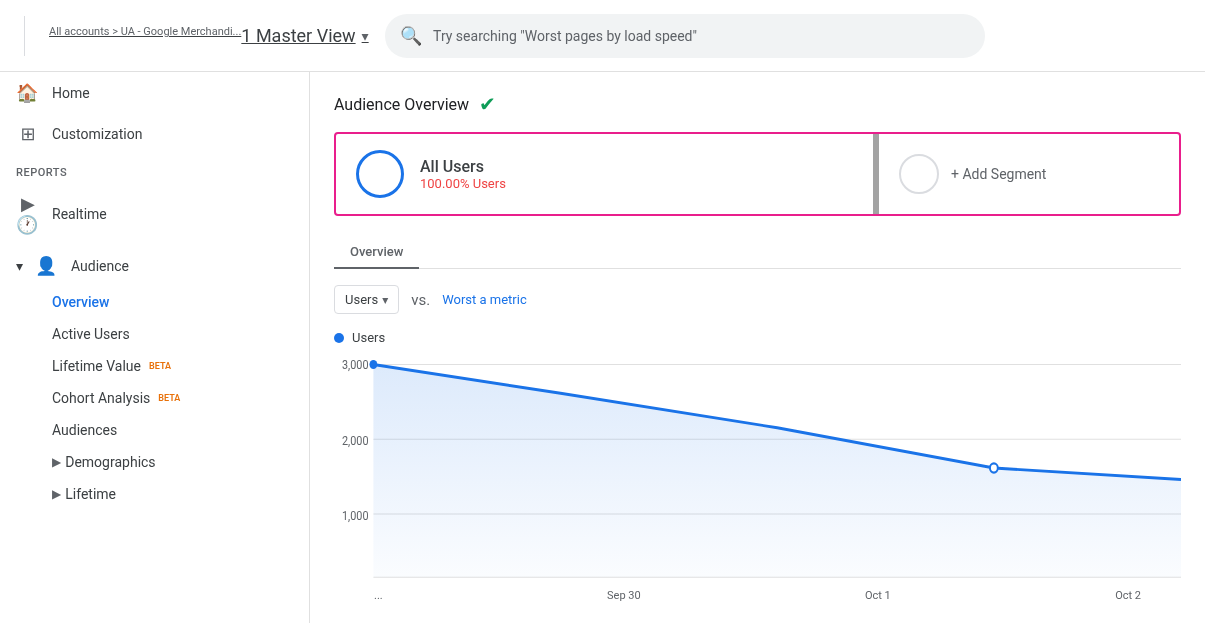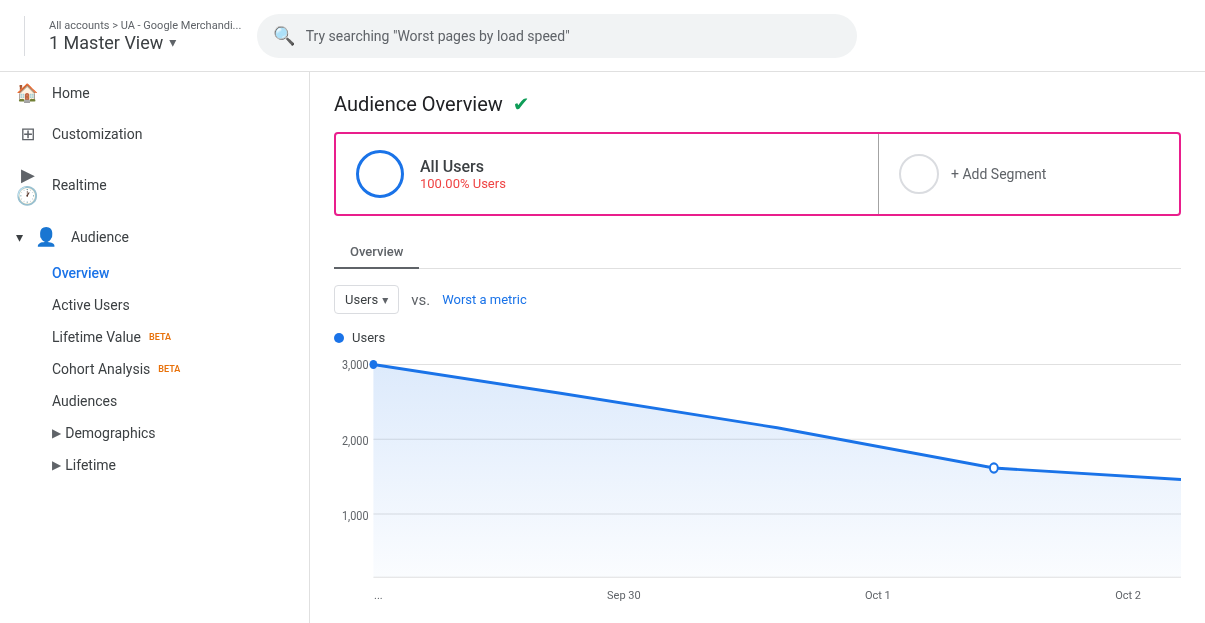--- a/index.html
+++ b/index.html
@@ -14,21 +14,21 @@
     .logo-area { display: flex; align-items: center; gap: 10px; min-width: 200px; }
     .logo-bars { display: flex; align-items: flex-end; gap: 3px; height: 36px; }
     .logo-bar { border-radius: 2px; }
     .logo-bar.b1 { width: 10px; height: 12px; background: #f9ab00; }
     .logo-bar.b2 { width: 10px; height: 22px; background: #f9ab00; }
     .logo-bar.b3 { width: 10px; height: 32px; background: #e37400; }
     .logo-title { font-size: 22px; color: #5f6368; font-weight: 400; }
 
     .header-divider { width: 1px; height: 40px; background: #dadce0; margin: 0 8px; }
 
-    .account-area { display: flex; flex-direction: column; justify-content: center; }
+    .account-area { display: flex; flex-direction: row; justify-content: center; text-decoration: underline; }
     .account-breadcrumb { font-size: 11px; color: #5f6368; }
     .account-view { font-size: 18px; color: #3c4043; display: flex; align-items: center; gap: 6px; cursor: pointer; }
     .dropdown-arrow { font-size: 14px; color: #5f6368; }
 
     .search-bar {
       flex: 1; display: flex; align-items: center;
       background: #f1f3f4; border-radius: 24px;
       padding: 0 16px; height: 44px; gap: 10px;
       max-width: 600px;
     }
@@ -55,31 +55,31 @@
     .sidebar-sub-item { padding: 8px 16px 8px 0; cursor: pointer; color: #3c4043; font-size: 14px; display: flex; align-items: center; gap: 4px; }
     .sidebar-sub-item.active { color: #1a73e8; font-weight: 500; }
     .beta-badge { font-size: 9px; color: #e8710a; font-weight: 600; vertical-align: super; margin-left: 4px; }
     .expand-arrow { font-size: 12px; color: #5f6368; }
     .sidebar-sub-expandable { display: flex; align-items: center; gap: 4px; }
 
     
     .content { flex: 1; overflow-y: auto; padding: 20px 24px; background: #fff; }
 
     .page-title-row { display: flex; align-items: center; gap: 10px; margin-bottom: 16px; }
-    .page-title { font-size: 20px; font-weight: 400; color: #202124; text-align: right; }
+    .page-title { font-size: 16px; font-weight: 400; color: #202124; text-align: right; }
     .verified-icon { color: #0f9d58; font-size: 20px; }
 
     
     .segment-box {
       border: 2px solid #e91e8c; border-radius: 4px;
       display: flex; margin-bottom: 20px; overflow: hidden;
     }
     .segment-panel {
       flex: 1; display: flex; align-items: center; gap: 16px;
-      padding: 16px 20px; border-right: 1px solid #a3a3a3;
+      padding: 16px 20px; border-right: 6px solid #a3a3a3;
     }
     .segment-circle {
       width: 48px; height: 48px; border-radius: 50%;
       border: 3px solid #1a73e8; flex-shrink: 0;
     }
     .segment-info .seg-name { font-size: 16px; font-weight: 500; color: #3c4043; }
     .segment-info .seg-pct { font-size: 13px; color: #ef4444; }
     .segment-add {
       flex: 1; display: flex; align-items: center; gap: 12px;
       padding: 4px 20px; cursor: pointer; max-width: 300px;
@@ -148,20 +148,21 @@
     <div class="sidebar-item">
       <span class="icon">🏠</span>
       <span>Home</span>
     </div>
 
     <div class="sidebar-item">
       <span class="icon">⊞</span>
       <span>Customization</span>
     </div>
 
+    <div class="sidebar-label-reports">REPORTS</div>
 
     <div class="sidebar-item">
       <span class="icon">▶ 🕐</span>
       <span>Realtime</span>
     </div>
 
     <div class="sidebar-item">
       <span style="font-size:14px;color:#3c4043;">▾</span>
       <span class="icon">👤</span>
       <span>Audience</span>

